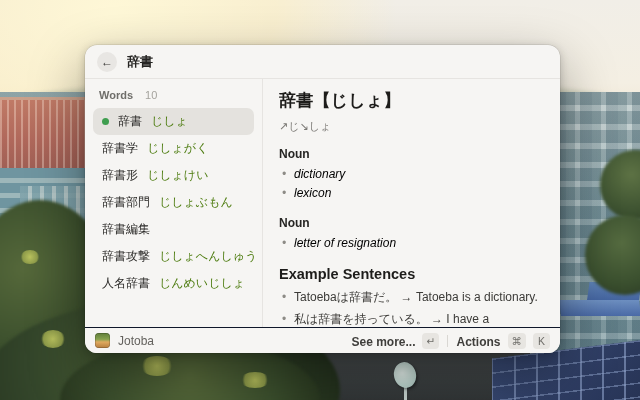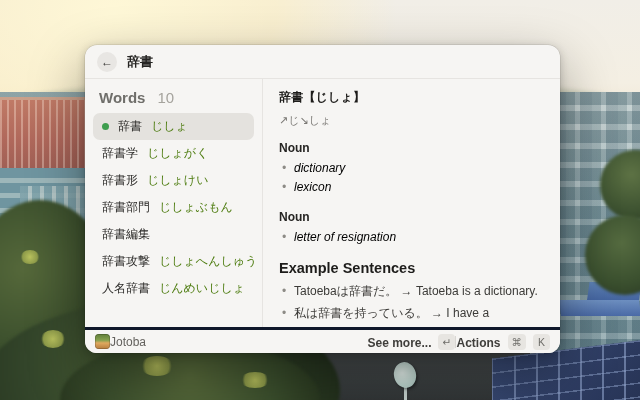--- a/index.html
+++ b/index.html
@@ -66,46 +66,46 @@
   .win-header { height:34px; display:flex; align-items:center; gap:10px; padding:0 12px;
     border-bottom:1px solid #e6e4e1; }
   .back-btn { width:20px; height:20px; border-radius:50%; background:#e8e6e3; color:#3a3937;
     display:flex; align-items:center; justify-content:center; font-size:12px; cursor:pointer; }
   .win-title { font-size:13px; font-weight:700; color:#262523; }
 
   .win-body { display:flex; height:248px; }
 
   
   .left-panel { width:177px; padding:5px 8px 0; overflow:hidden; flex-shrink:0; }
-  .words-header { display:flex; gap:12px; align-items:center; font-size:15px; padding:5px 6px 7px; }
+  .words-header { display:flex; gap:12px; align-items:center; font-size:11px; padding:5px 6px 7px; }
   .words-label { color:#6f6e6a; font-weight:600; }
   .words-count { color:#a5a39d; }
   .word-row { height:27px; display:flex; align-items:center; gap:9px; padding:0 9px;
     border-radius:7px; font-size:12px; cursor:pointer; white-space:nowrap; }
   .word-row.selected { background:#e4e2de; }
   .sel-dot { width:7px; height:7px; border-radius:50%; background:#3f9e4f; flex-shrink:0; }
   .w-kanji { color:#2b2a28; font-weight:500; }
   .w-reading { color:#4d7c0f; }
 
   
   .right-panel { flex:1; border-left:1px solid #e6e4e1; padding:10px 16px; overflow:hidden; }
-  .detail-title { font-size:12px; font-weight:700; color:#1d1c1a; letter-spacing:.2px; }
+  .detail-title { font-size:17px; font-weight:700; color:#1d1c1a; letter-spacing:.2px; }
   .pitch { margin-top:7px; font-size:11px; color:#7b7975; }
   .pos-heading { margin-top:13px; font-size:12px; font-weight:700; color:#262523; }
   .def-list { margin-top:4px; list-style:none; }
   .def-list li { position:relative; padding-left:15px; font-size:12px; line-height:19px; color:#000000;font-style:italic; }
   .def-list li::before { content:"•"; position:absolute; left:3px; color:#8d8b86; }
   .examples-heading { margin-top:13px; font-size:14.5px; font-weight:700; color:#1d1c1a; }
   .ex-list { margin-top:4px; list-style:none; }
   .ex-list li { position:relative; padding-left:15px; font-size:12px; line-height:22px; color:#3c3b38; }
   .ex-list li::before { content:"•"; position:absolute; left:3px; color:#8d8b86; }
 
   
-  .win-footer { height:26px; border-top:3px solid #0f172a; display:flex; align-items:center;
-    padding:0 10px; background:#f6f5f3; }
+  .win-footer { height:26px; border-top:1px solid #0f172a; display:flex; align-items:center;
+    padding:0 10px; gap:8px; background:#f6f5f3; }
   .app-icon { width:15px; height:15px; border-radius:4px; flex-shrink:0;
     background:linear-gradient(180deg,#5f7d39 0%,#87a24f 42%,#dfa95f 60%,#b57c3d 100%);
     box-shadow:inset 0 0 0 .5px rgba(0,0,0,.35); }
   .app-name { font-size:12px; color:#64625e; }
   .footer-spacer { flex:1; }
   .footer-btn { display:flex; align-items:flex-end; gap:7px; font-size:12px; color:#3f3e3b;
     font-weight:600; cursor:pointer; }
   .key-badge { min-width:17px; height:16px; padding:0 4px; border-radius:4px; background:#e7e5e1;
     color:#6f6e6a; font-size:10.5px; font-weight:400; display:flex; align-items:center; justify-content:center; }
   .footer-sep { width:1px; height:12px; background:#d9d7d3; }

